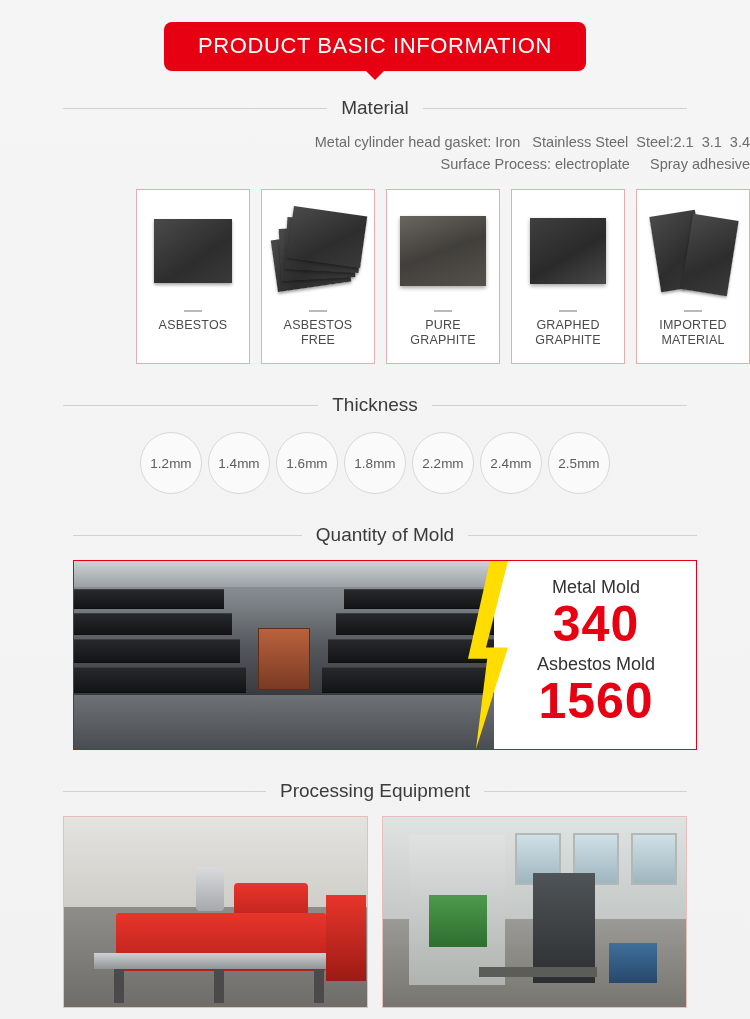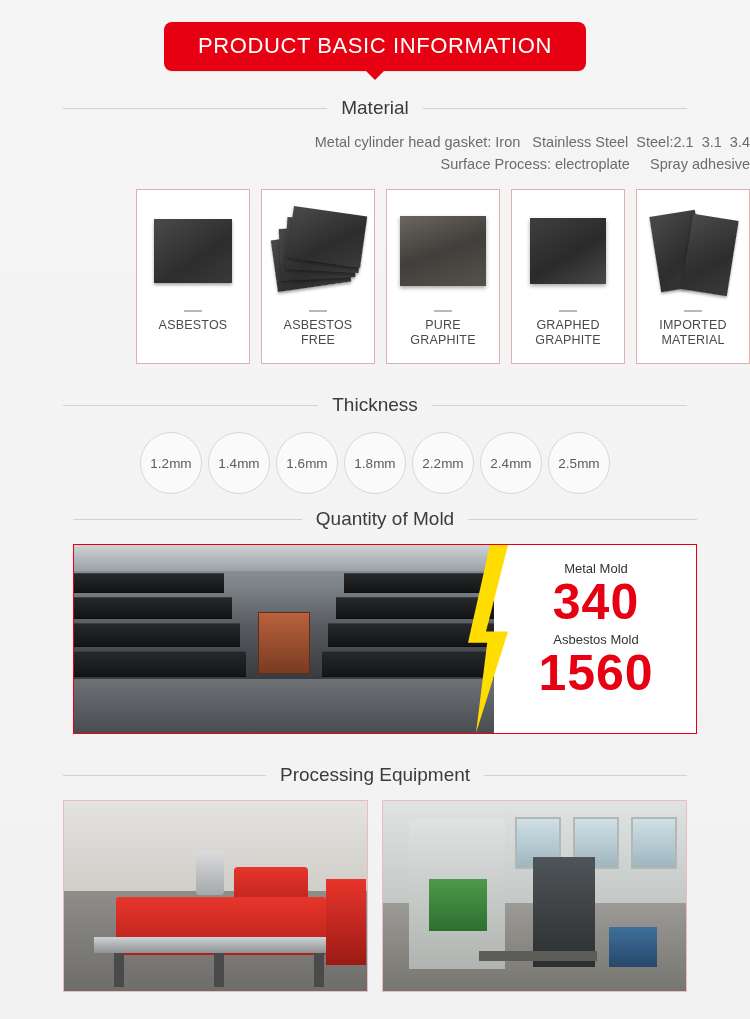--- a/index.html
+++ b/index.html
@@ -155,21 +155,21 @@
     border-radius: 50%;
     display: flex;
     align-items: center;
     justify-content: center;
     color: #5c5c5c;
     font-size: 13.5px;
     background: #fafafa;
   }
 
   
-  .qty-sec { margin-top: 14px; padding-left: 20px; }
+  .qty-sec { margin-top: 30px; padding-left: 20px; }
   .qty-box {
     width: 624px;
     height: 190px;
     margin: 14px auto 0 auto;
     border: 1px solid #e60012;
     display: flex;
     overflow: hidden;
     background: #fff;
   }
   .qty-photo {
@@ -219,21 +219,21 @@
     
     content: "";
     position: absolute;
     left: -26px; top: 0;
     width: 40px; height: 100%;
     background: #ffdd00;
     clip-path: polygon(55% 0, 100% 0, 45% 46%, 100% 46%, 20% 100%, 48% 52%, 0 52%);
   }
   .qty-label {
     color: #333;
-    font-size: 13px;
+    font-size: 18px;
     margin: 4px 0 0 0;
   }
   .qty-num {
     color: #e60012;
     font-size: 50px;
     font-weight: bold;
     line-height: 52px;
     letter-spacing: 1px;
   }
 

